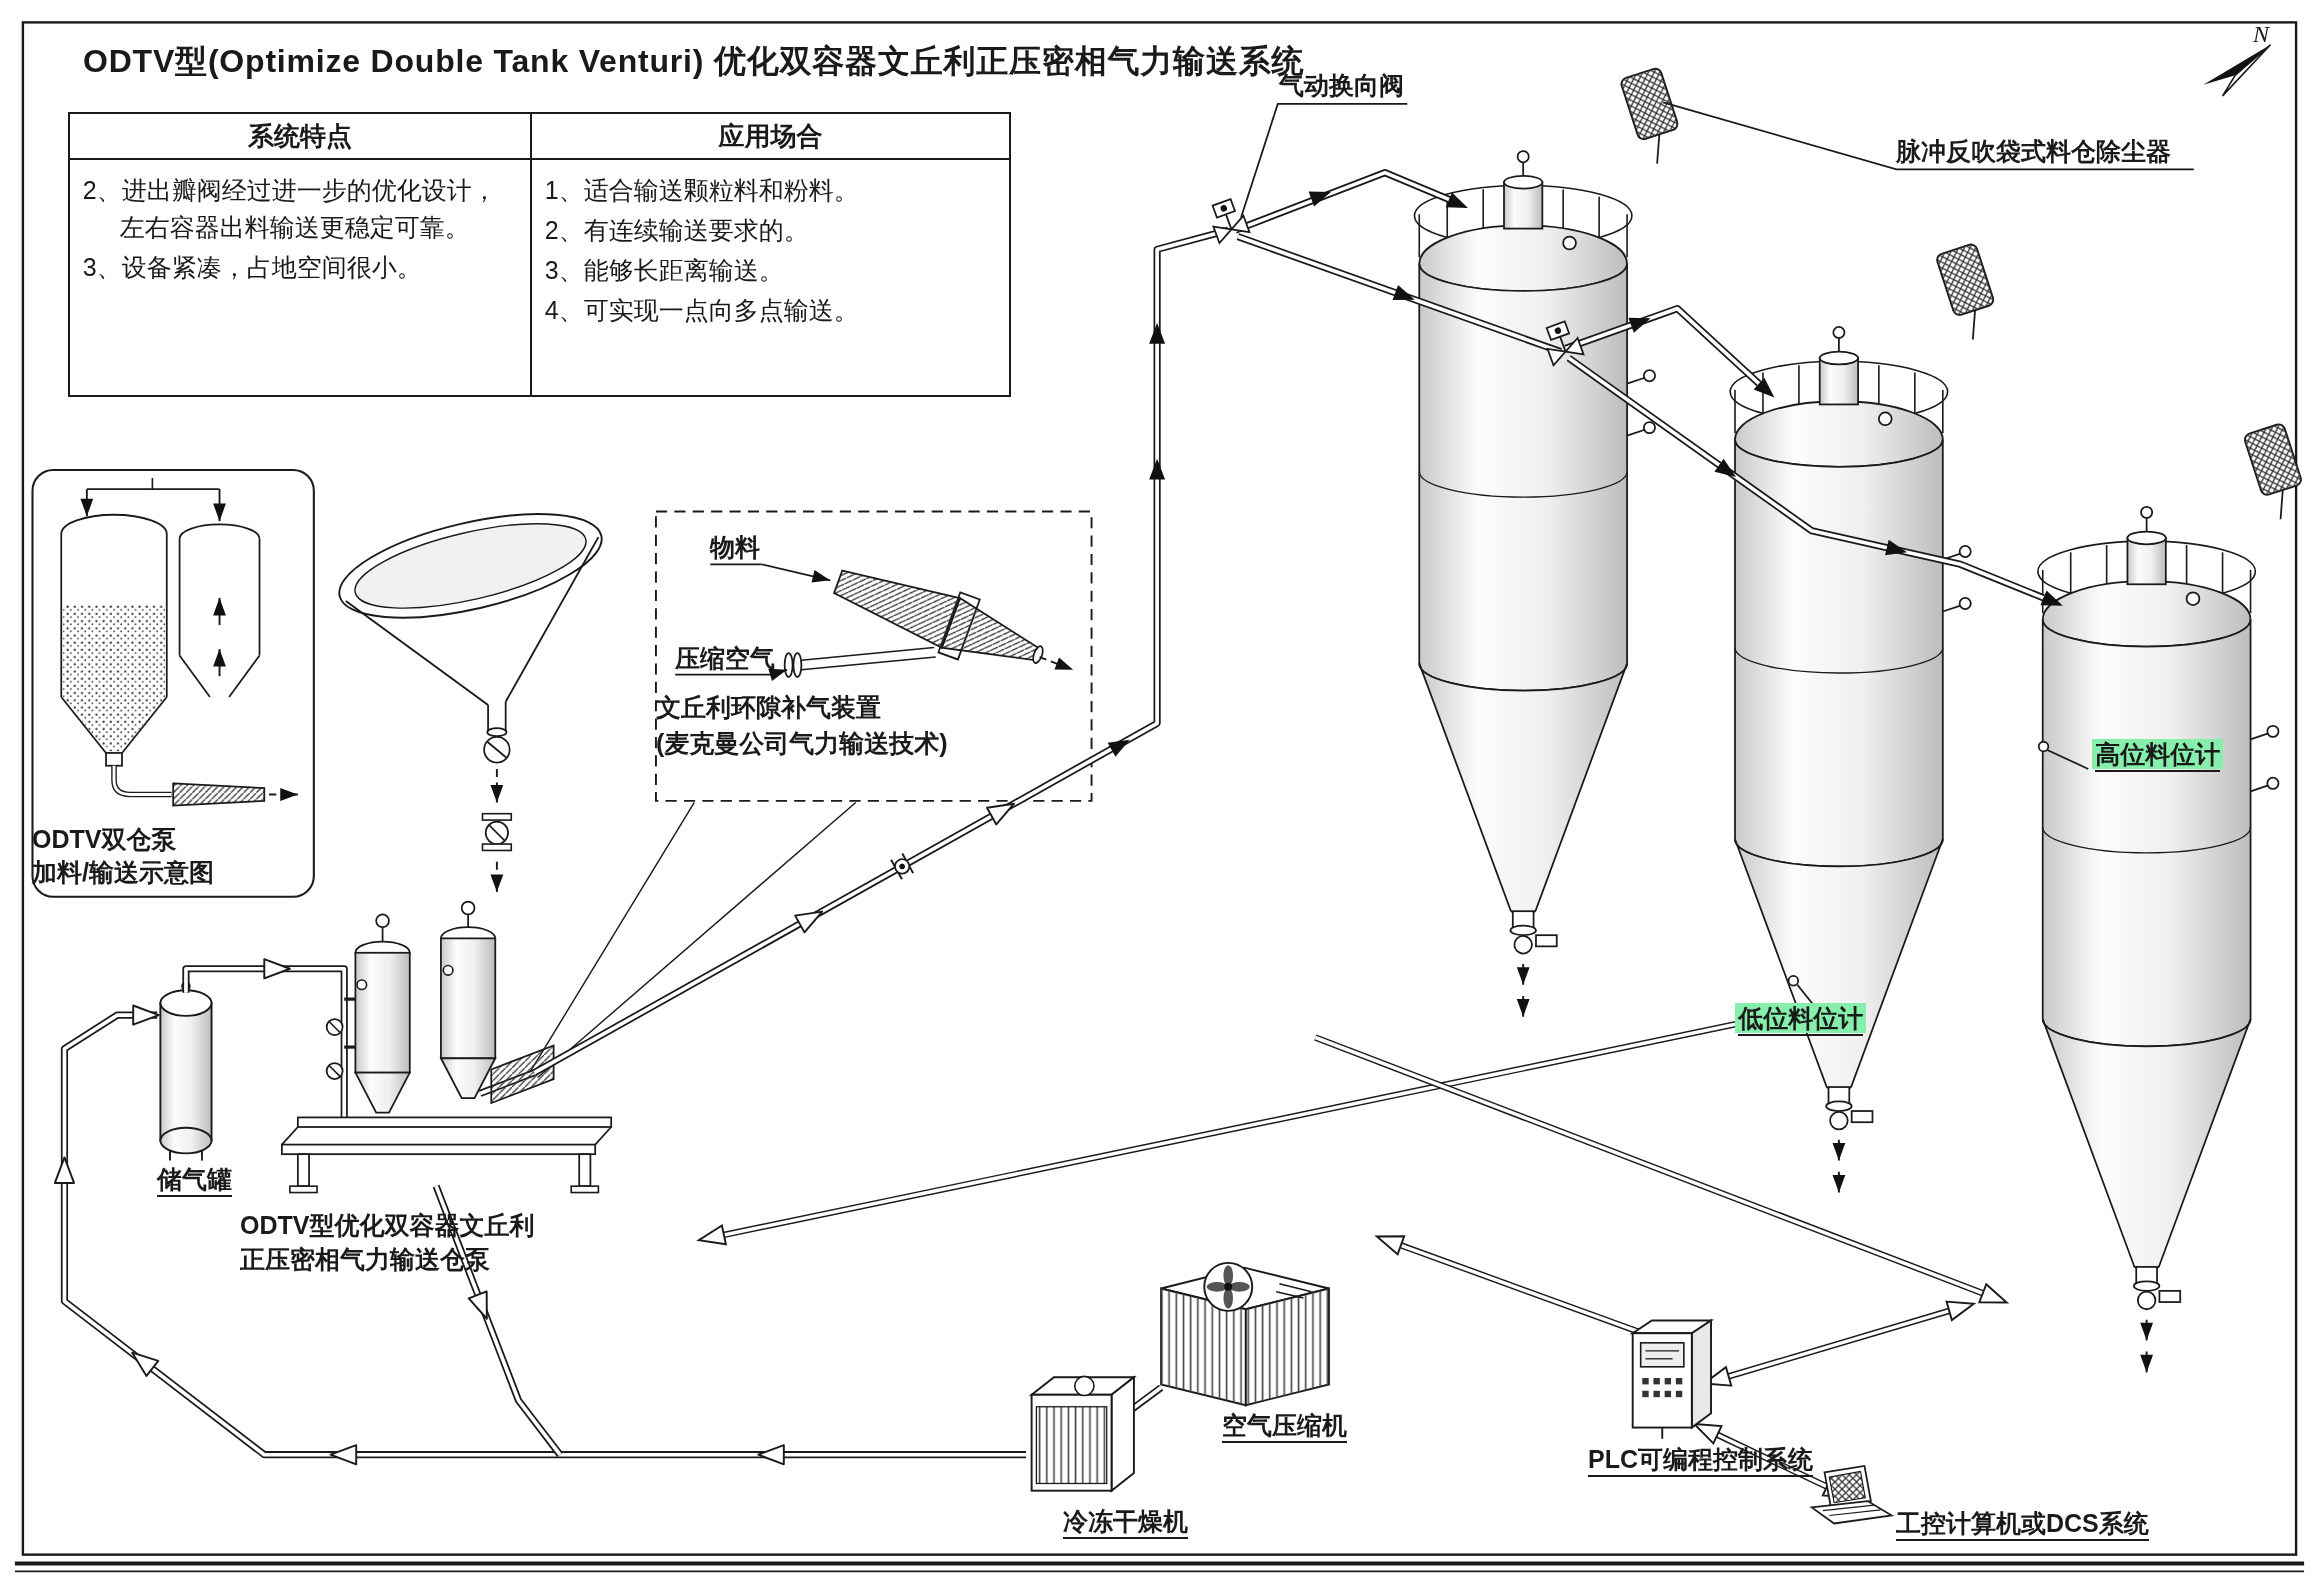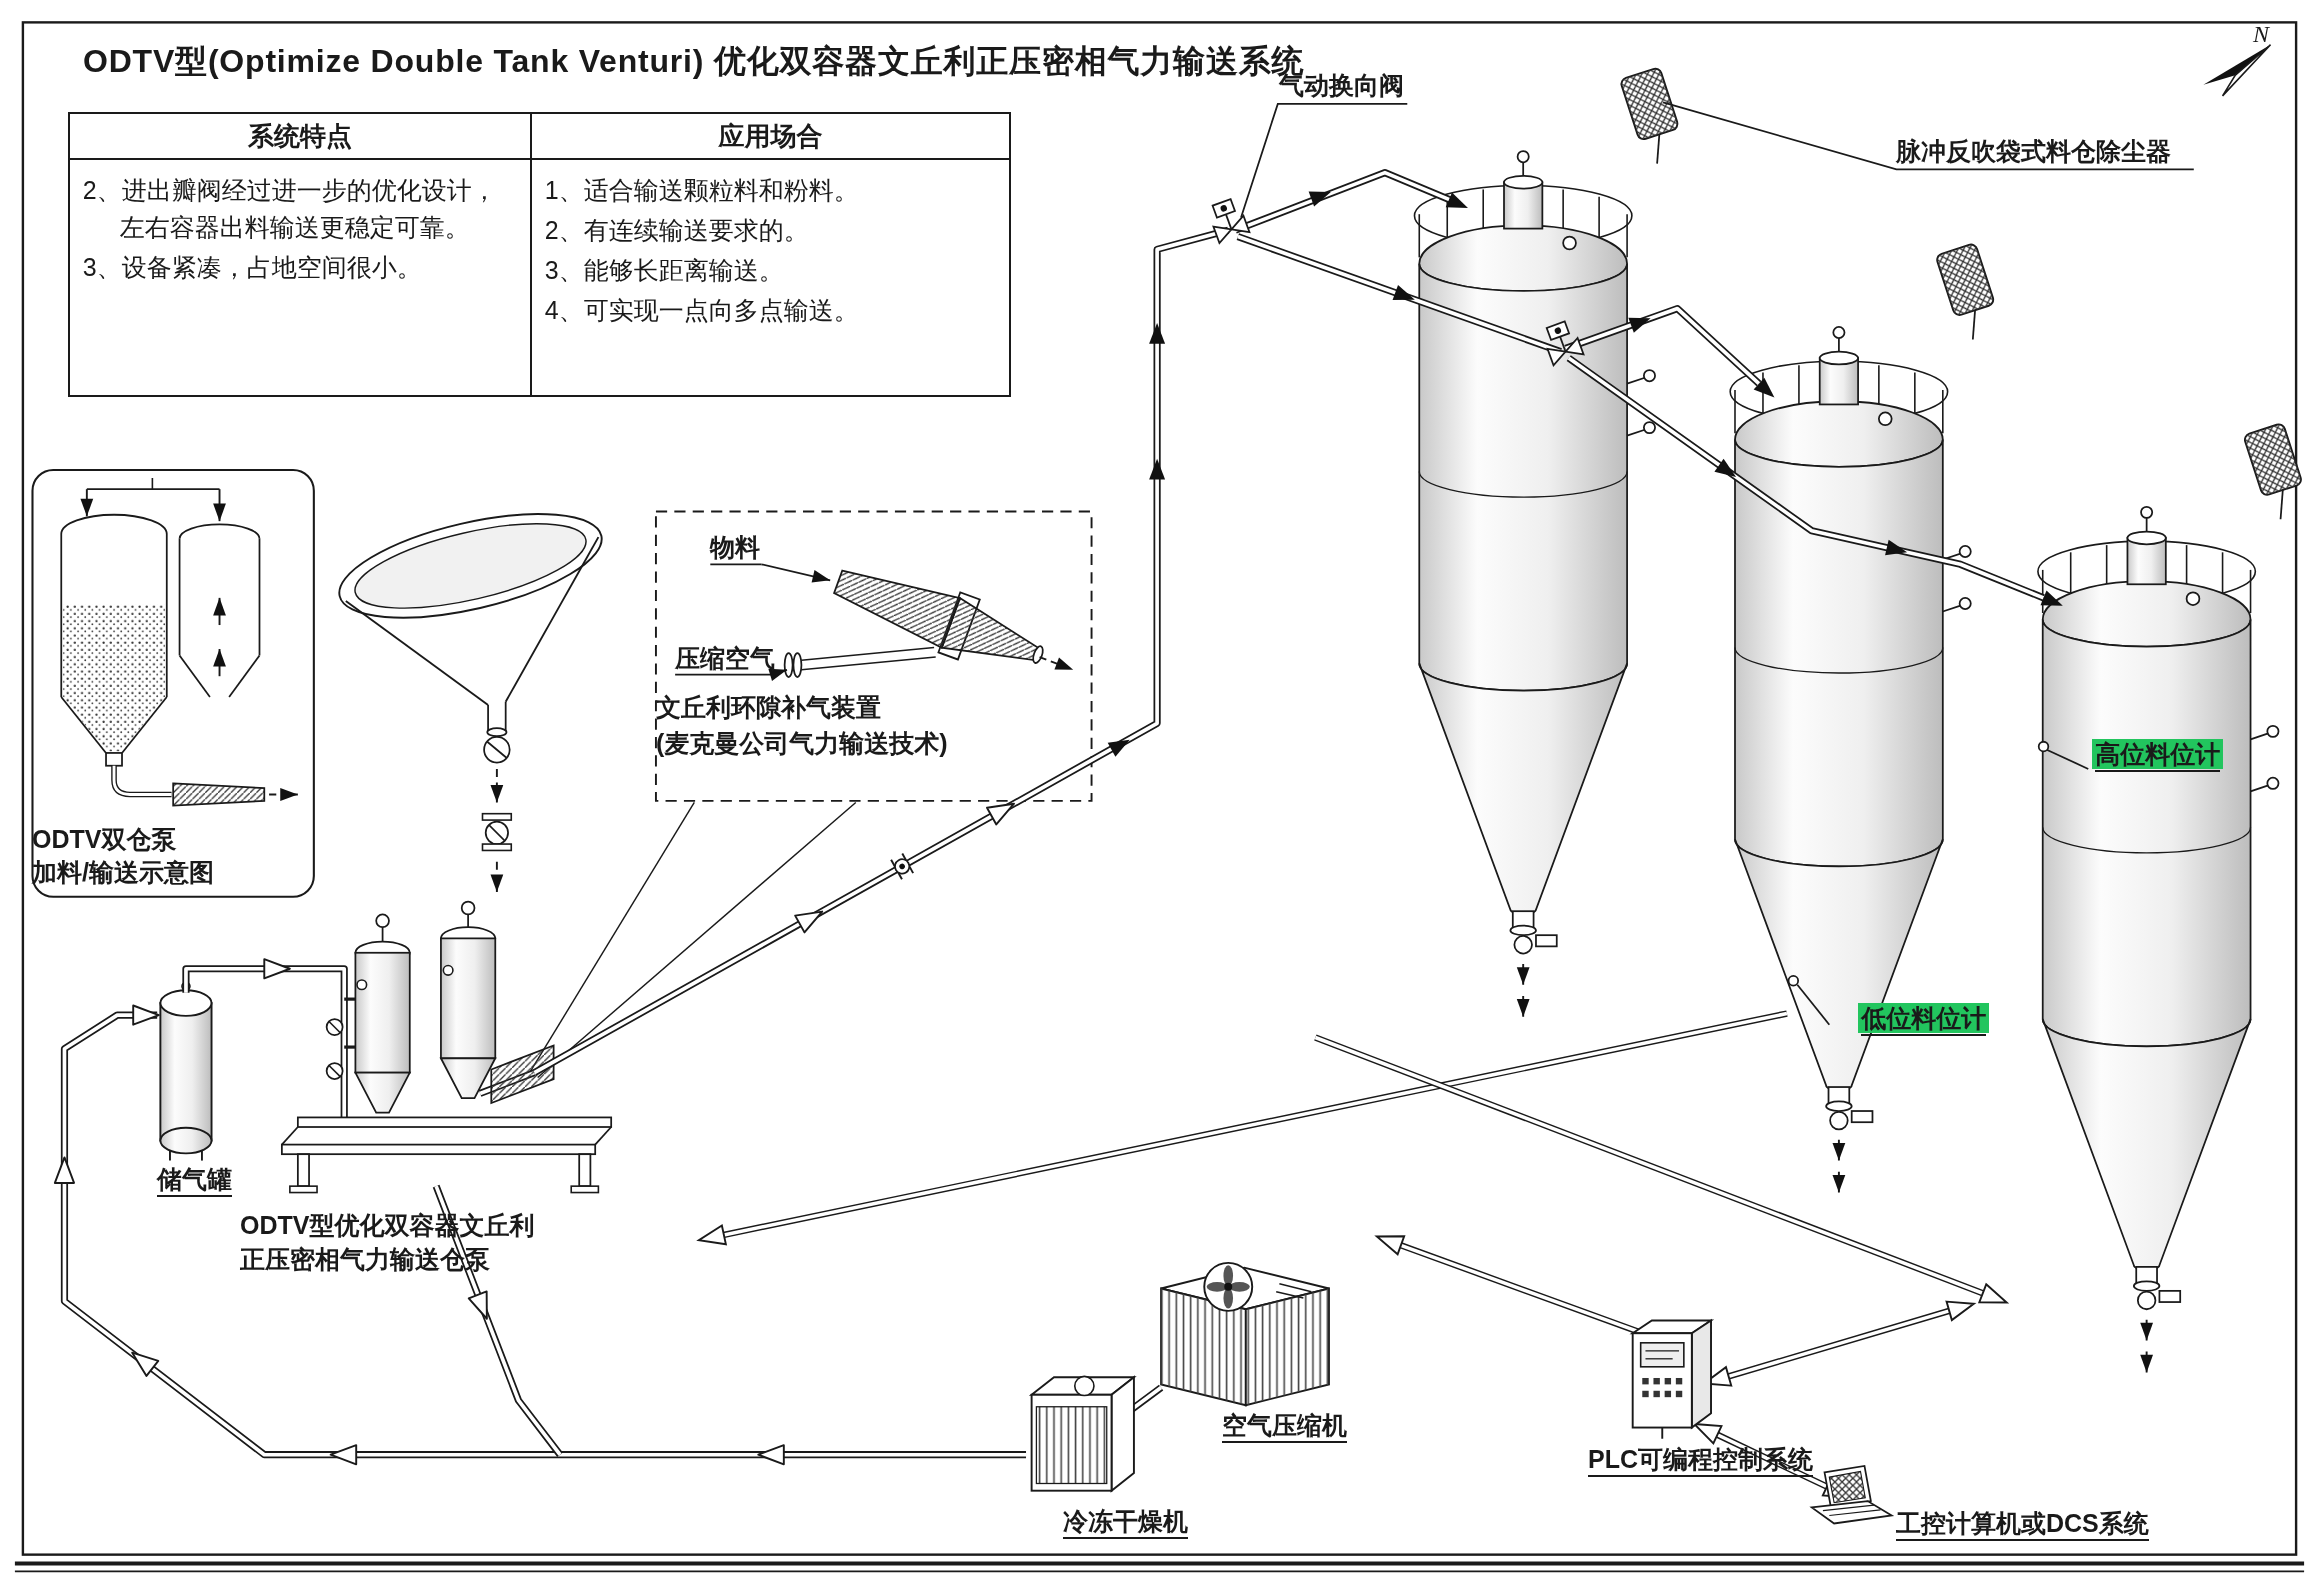--- a/index.html
+++ b/index.html
@@ -1,20 +1,20 @@
 <!DOCTYPE html>
 <html style="font-size:12.8px"><head>
 <meta charset="utf-8">
 <style>
   html,body{margin:0;padding:0;background:#fff;}
   .page{position:relative;width:2319px;height:1593px;background:#fff;overflow:hidden;
         font-family:"Liberation Sans","DejaVu Sans",sans-serif;color:#1a1a1a;}
   svg.art{position:absolute;left:0;top:0;}
   .lbl{position:absolute;font-weight:700;font-size:25px;white-space:nowrap;line-height:1.2;}
-  .lbl.bg{background:#22c55e;padding:0 3.2px;}
+  .lbl.bg{background:#86efac;padding:0 3.2px;}
   .u{border-bottom:2.4px solid #1a1a1a;padding-bottom:2.4px;}
   .ctr{}
   .title{position:absolute;left:83px;top:40px;font-size:32px;font-weight:700;letter-spacing:0.8px;}
   .compass-n{position:absolute;left:2253px;top:21px;font-size:24px;font-style:italic;
              font-family:"Liberation Serif","DejaVu Serif",serif;font-weight:400;}
   
   .spec{position:absolute;left:68px;top:112px;width:943px;height:285px;border:2.4px solid #1a1a1a;
         display:grid;grid-template-columns:462px 1fr;grid-template-rows:46px 1fr;box-sizing:border-box;}
   .spec .cell{box-sizing:border-box;}
   .spec .hd{display:flex;align-items:center;justify-content:center;font-size:26px;font-weight:700;
@@ -387,21 +387,21 @@
 <div class="lbl" style="left:710px;top:532px;">物料</div>
 <div class="lbl" style="left:675px;top:643px;">压缩空气</div>
 <div class="lbl ctr" style="left:656px;top:692px;width:436px;">文丘利环隙补气装置</div>
 <div class="lbl ctr" style="left:656px;top:728px;width:436px;">(麦克曼公司气力输送技术)</div>
 <div class="lbl ctr" style="left:32px;top:824px;width:281px;">ODTV双仓泵</div>
 <div class="lbl ctr" style="left:32px;top:857px;width:281px;">加料/输送示意图</div>
 <div class="lbl" style="left:157px;top:1164px;"><span class="u">储气罐</span></div>
 <div class="lbl ctr" style="left:240px;top:1210px;width:344px;">ODTV型优化双容器文丘利</div>
 <div class="lbl ctr" style="left:240px;top:1244px;width:344px;">正压密相气力输送仓泵</div>
 <div class="lbl bg" style="left:2092px;top:739px;"><span class="u">高位料位计</span></div>
-<div class="lbl bg" style="left:1858px;top:1003px;"><span class="u">低位料位计</span></div>
+<div class="lbl bg" style="left:1735px;top:1003px;"><span class="u">低位料位计</span></div>
 <div class="lbl" style="left:1222px;top:1410px;text-align:right;"><span class="u">空气压缩机</span></div>
 <div class="lbl" style="left:1588px;top:1444px;"><span class="u">PLC可编程控制系统</span></div>
 <div class="lbl" style="left:1063px;top:1506px;"><span class="u">冷冻干燥机</span></div>
 <div class="lbl" style="left:1896px;top:1508px;"><span class="u">工控计算机或DCS系统</span></div>
 <div class="compass-n">N</div>
 
 </div>
 
 
 </body></html>

